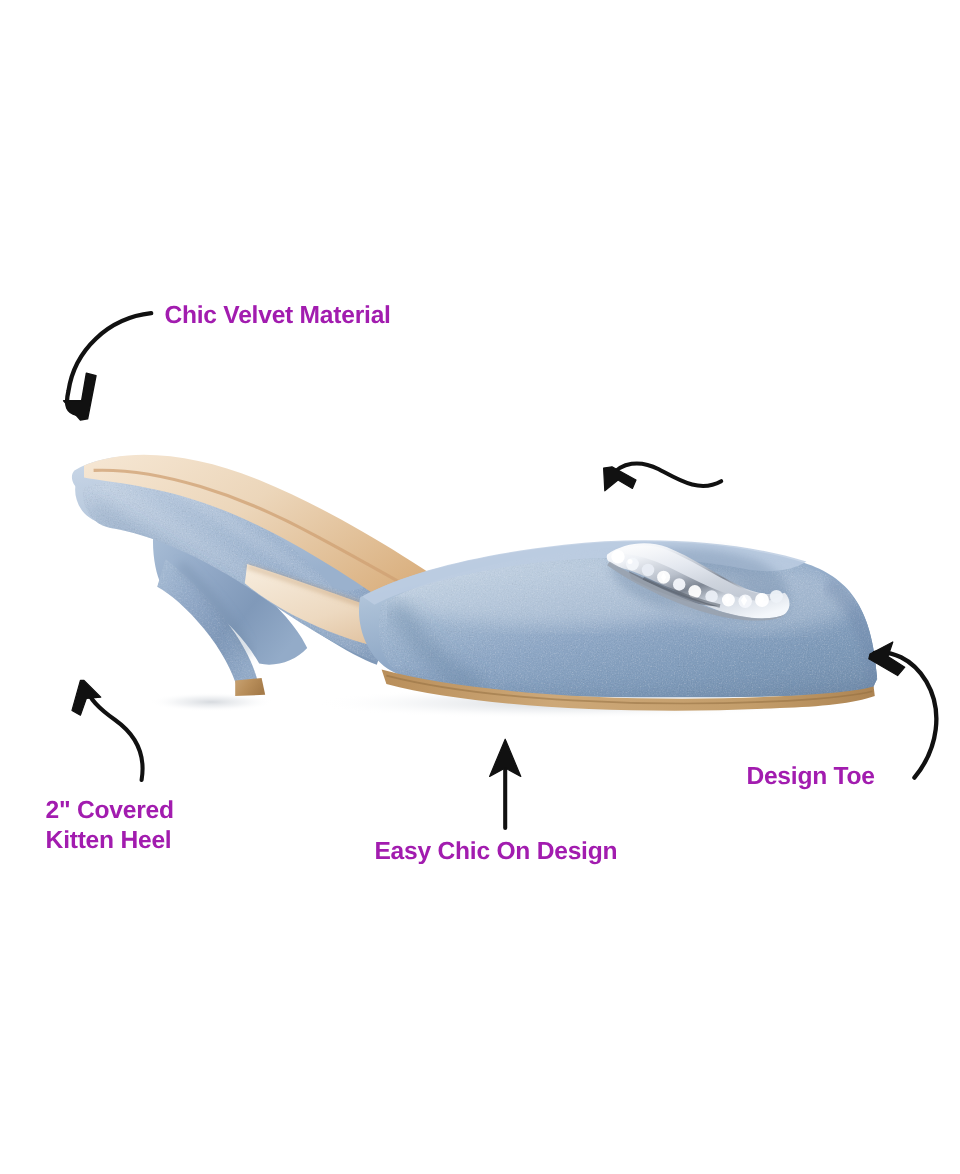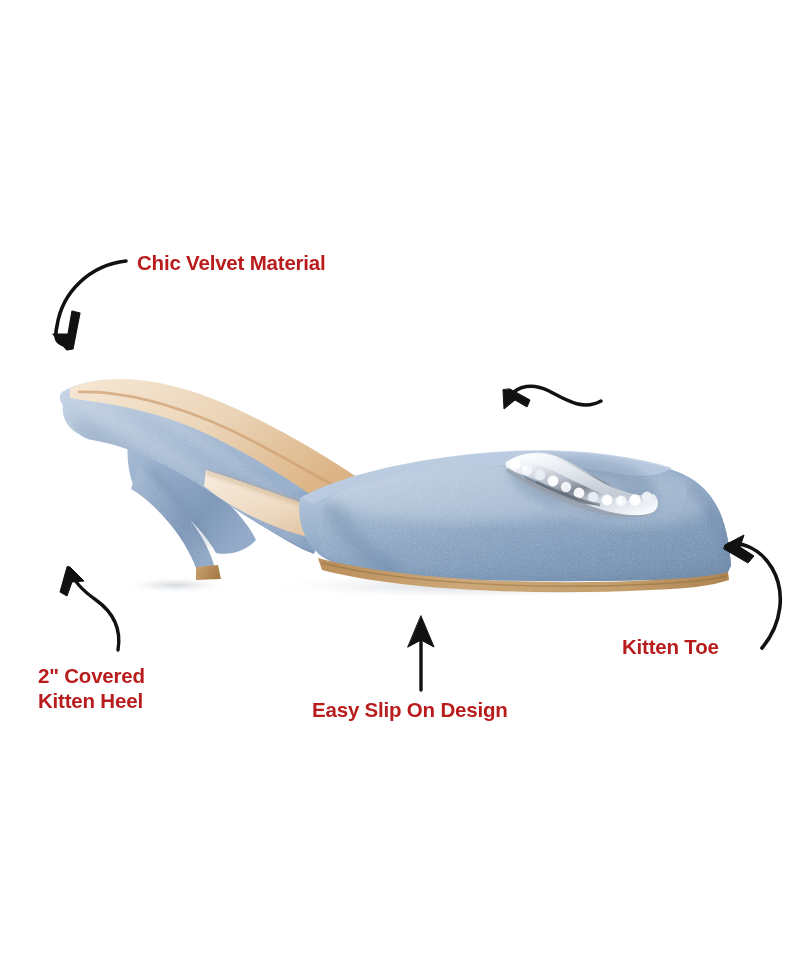--- a/index.html
+++ b/index.html
@@ -15,21 +15,21 @@
     position: relative;
     width: 800px;
     height: 978px;
     background: #ffffff;
     overflow: hidden;
   }
   .callout-label {
     position: absolute;
     font-family: "Liberation Sans", sans-serif;
     font-weight: bold;
-    color: #b91c1c;
+    color: #a21caf;
     letter-spacing: -0.2px;
     line-height: 1.22;
     white-space: pre-line;
     -webkit-font-smoothing: antialiased;
   }
   #lbl-velvet   { left: 137px; top: 250px; font-size: 20.5px; }
   #lbl-rhine    { left: 522px; top: 335px; font-size: 20.5px; text-align: center; width: 244px;}
   #lbl-toe      { left: 622px; top: 634px; font-size: 20.5px; }
   #lbl-heel     { left: 38px;  top: 663px; font-size: 20.5px; }
   #lbl-slip     { left: 312px; top: 697px; font-size: 20.5px; }
@@ -391,20 +391,20 @@
       <g>
         <path d="M421 690 L 421 630" stroke-width="3.4"></path>
         <path d="M421 616 L 434 647 L 421 640 L 408 647 Z" fill="#111111" stroke-width="1"></path>
       </g>
     </g>
   </svg>
 
   <div id="lbl-velvet" class="callout-label">Chic Velvet Material</div>
 
 
-  <div id="lbl-toe" class="callout-label">Kitten Toe</div>
+  <div id="lbl-toe" class="callout-label">Design Toe</div>
 
   <div id="lbl-heel" class="callout-label">2" Covered
 Kitten Heel</div>
 
-  <div id="lbl-slip" class="callout-label">Easy Slip On Design</div>
+  <div id="lbl-slip" class="callout-label">Easy Chic On Design</div>
 
 </div>
 
 </body></html>

